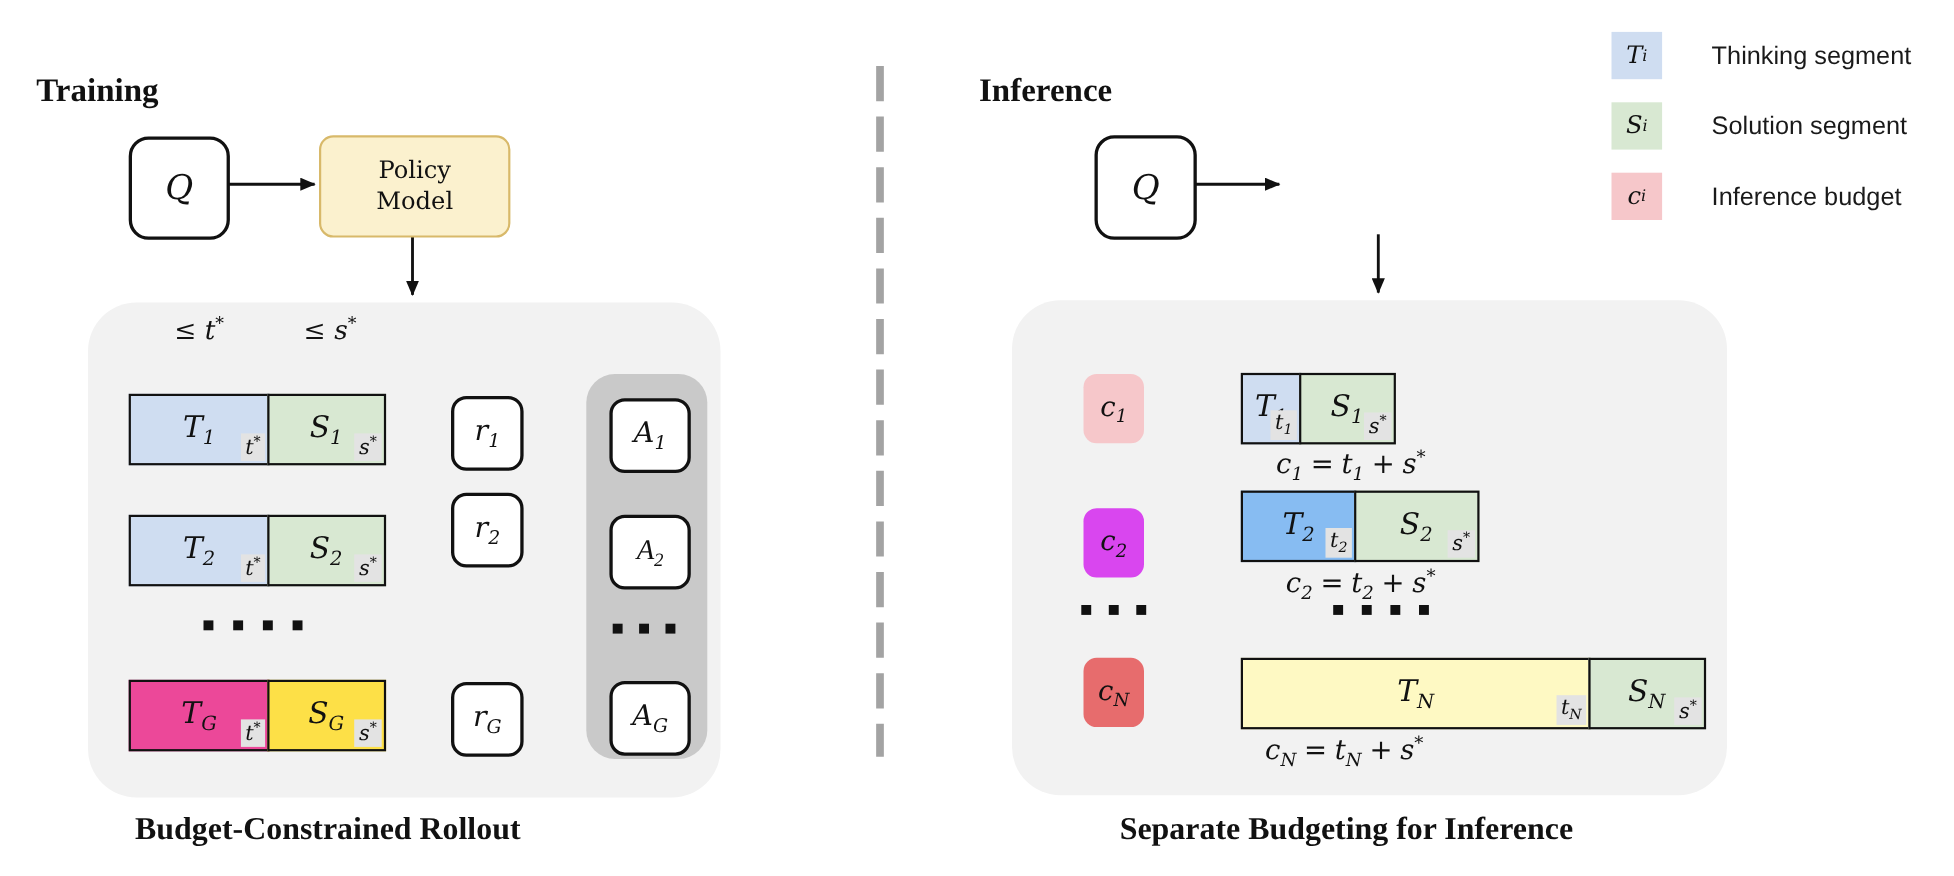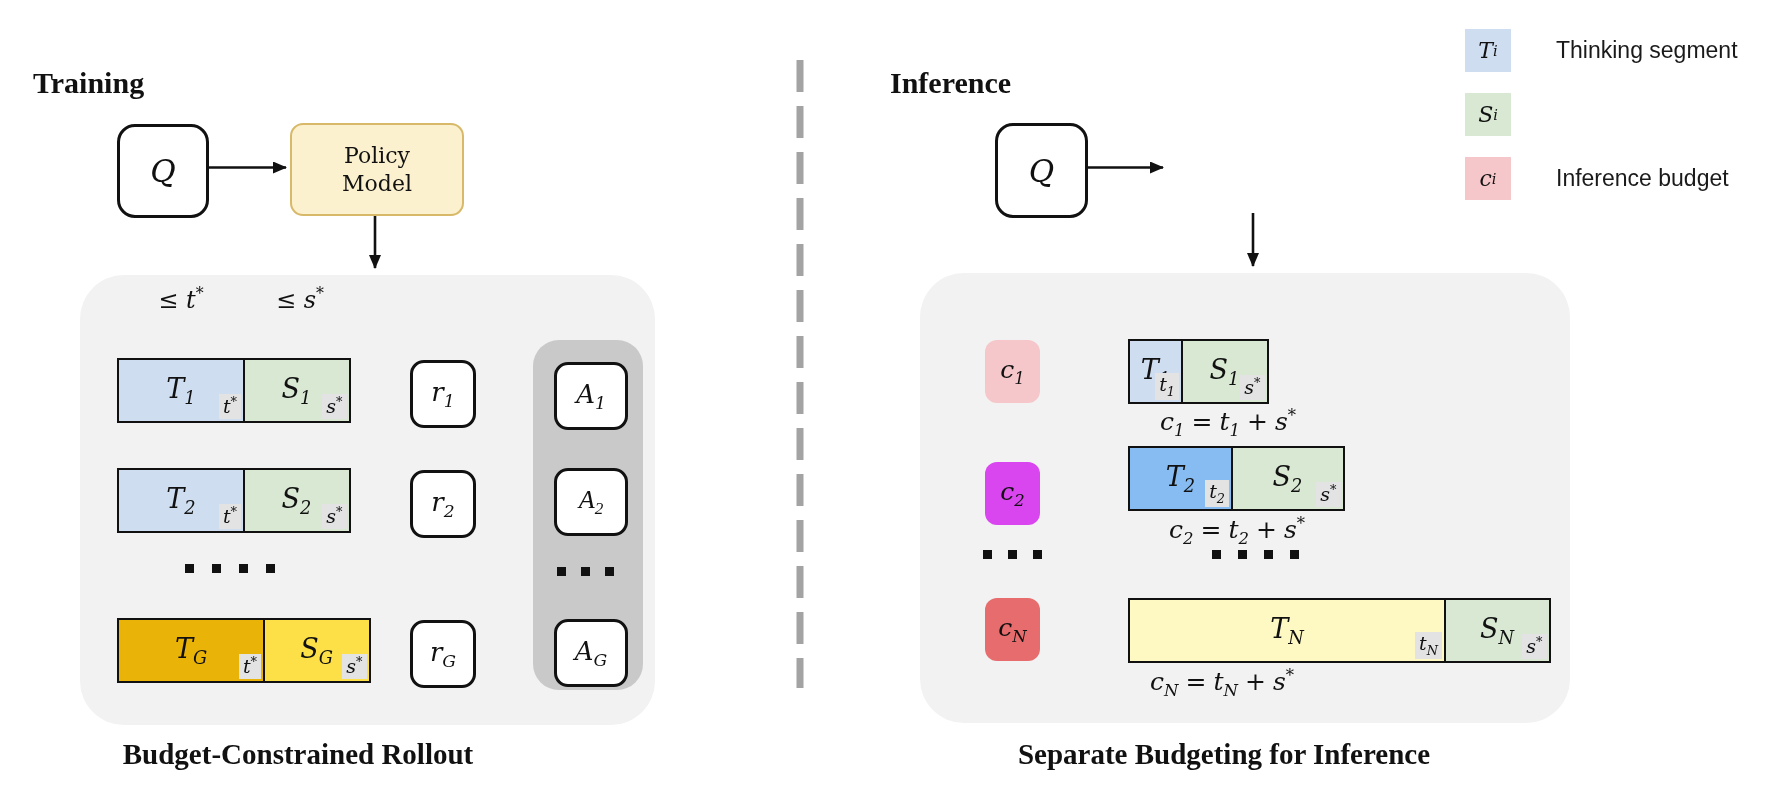--- a/index.html
+++ b/index.html
@@ -65,20 +65,21 @@
 
   <div class="legend-badge abs" style="left: 1465px; top: 29px; background-color: rgb(207, 221, 241);">
       <span>T</span>
       <sub>i</sub>
     </div>
   <div class="legend-label abs" style="left:1556px;top:29px;">Thinking segment</div>
   <div class="legend-badge abs" style="left: 1465px; top: 93px; background-color: rgb(216, 232, 210);">
       <span>S</span>
       <sub>i</sub>
     </div>
+  <div class="legend-label abs" style="left:1556px;top:93px;">Solution segment</div>
   <div class="legend-badge abs" style="left: 1465px; top: 157px; background-color: rgb(246, 199, 202);">
       <span>c</span>
       <sub>i</sub>
     </div>
   <div class="legend-label abs" style="left:1556px;top:157px;">Inference budget</div>
 
   <div class="heading abs" style="left:33px;top:66px;">Training</div>
 
   <div class="qbox abs" style="left:117px;top:124px;width:86px;height:88px;">
       <span>Q</span>
@@ -111,33 +112,33 @@
   <div class="segbar" style="left:117px;top:468px;">
     <div class="seg" style="width: 128px; height: 65px; background-color: rgb(207, 221, 241);">
         <span><span>T</span><sub>2</sub></span>
       <span class="badge" style="background-color: rgb(227, 227, 227);"><span>t</span><sup>*</sup></span>
       </div>
     <div class="seg" style="width: 108px; height: 65px; background-color: rgb(216, 232, 210);">
         <span><span>S</span><sub>2</sub></span>
       <span class="badge" style="background-color: rgb(227, 227, 227);"><span>s</span><sup>*</sup></span>
       </div>
   </div>
-  <div class="smallnode abs" style="left:410px;top:470px;width:60px;height:62px;text-align:center;">
+  <div class="smallnode abs" style="left:410px;top:448px;width:60px;height:62px;text-align:center;">
       <span><span>r</span><sub>2</sub></span>
     </div>
 
   <div class="dots" style="left:185px;top:564px;gap:18px;">
       <div class="dot"></div>
       <div class="dot"></div>
       <div class="dot"></div>
       <div class="dot"></div>
     </div>
 
   <div class="segbar" style="left:117px;top:618px;">
-    <div class="seg" style="width: 148px; height: 65px; background-color: #eab308;">
+    <div class="seg" style="width: 128px; height: 65px; background-color: #ec4899;">
         <span><span>T</span><sub>G</sub></span>
       <span class="badge" style="background-color: rgb(227, 227, 227);"><span>t</span><sup>*</sup></span>
       </div>
     <div class="seg" style="width: 108px; height: 65px; background-color: #fde047;">
         <span><span>S</span><sub>G</sub></span>
       <span class="badge" style="background-color: rgb(227, 227, 227);"><span>s</span><sup>*</sup></span>
       </div>
   </div>
   <div class="smallnode abs" style="left:410px;top:620px;width:60px;height:62px;">
       <span><span>r</span><sub>G</sub></span>

